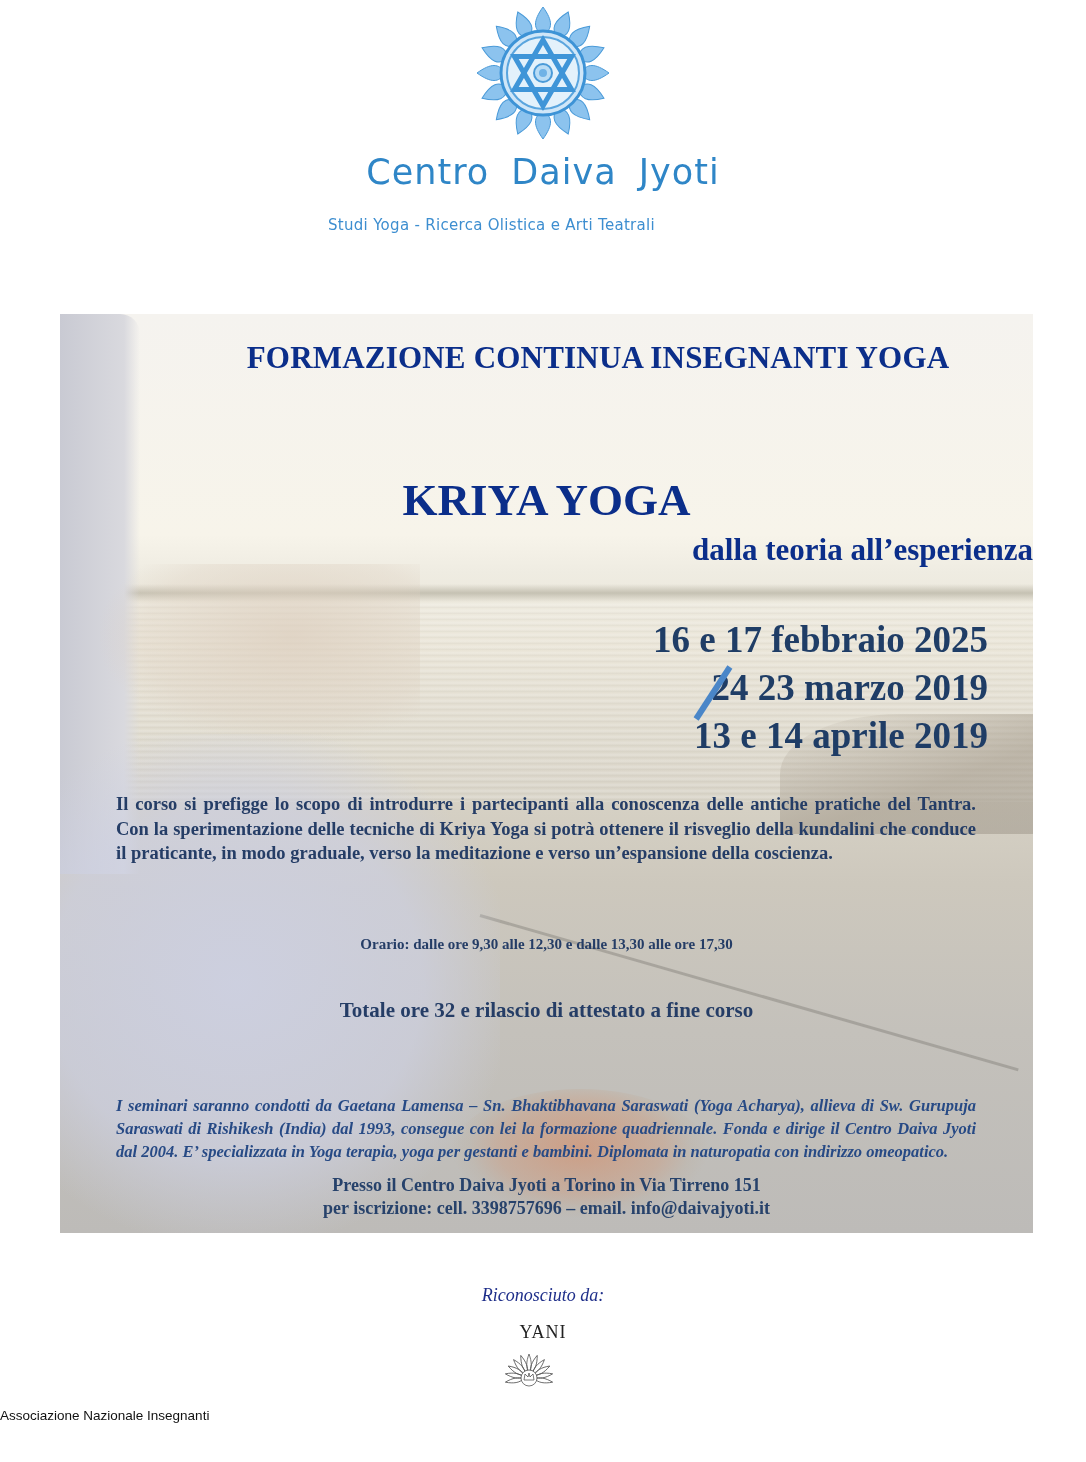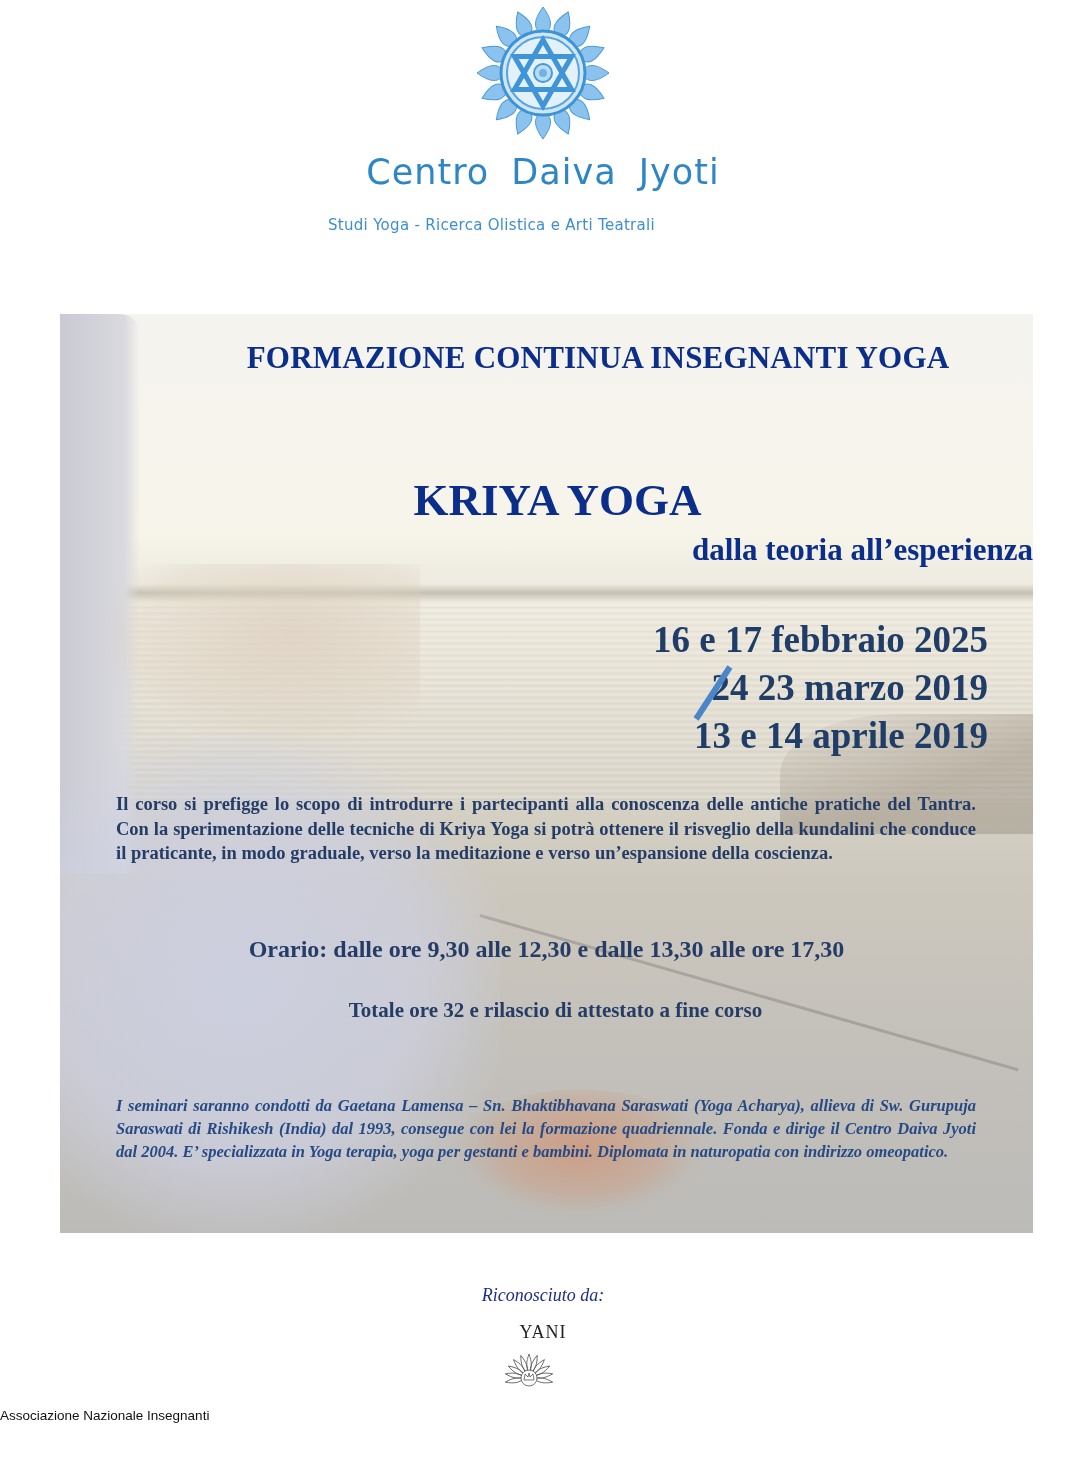--- a/index.html
+++ b/index.html
@@ -59,46 +59,46 @@
     position: absolute; left: 420px; top: 600px; width: 560px; height: 3px;
     background: rgba(110,105,100,0.35); transform: rotate(16deg); transform-origin: left center;
   }
 
   .txt { position: absolute; color: #1f3d6b; font-weight: bold; }
   .h-formazione {
     left: 0; width: 1076px; top: 26px; text-align: center;
     font-size: 31px; color: #0b2e8a; letter-spacing: 0.2px;
   }
   .h-kriya {
-    left: 11px; width: 973px; top: 160px; text-align: center;
+    left: 0; width: 973px; top: 160px; text-align: center;
     font-size: 45px; color: #0b2e8a;
   }
   .h-sub {
     left: 0; width: 973px; top: 218px; text-align: right;
     font-size: 31px; color: #0b2e8a;
   }
   .dates {
     right: 45px; top: 302px; text-align: right;
     font-size: 37px; color: #1f3d66; line-height: 48px;
   }
   .strike {
     position: absolute; left: 650px; top: 348px; width: 6px; height: 62px;
     background: #4a86c8; transform: rotate(33deg); transform-origin: center;
   }
   .intro {
     left: 56px; width: 860px; top: 478px;
     font-size: 18.5px; line-height: 24.5px; text-align: justify; color: #253d66;
   }
   .orario {
     left: 0; width: 973px; top: 622px; text-align: center;
-    font-size: 24px; color: #253d66;
+    font-size: 15px; color: #253d66;
   }
   .totale {
     left: 0; width: 973px; top: 684px; text-align: center;
-    font-size: 21px; color: #253d66; margin-left: 9px;
+    font-size: 21px; color: #253d66;
   }
   .bio {
     left: 56px; width: 860px; top: 740px;
     font-size: 16.5px; line-height: 23px; font-style: italic; text-align: justify; color: #274a85; margin-top: 40px;
   }
   .contact {
     left: 0; width: 973px; top: 860px; text-align: center;
     font-size: 18px; line-height: 23px; color: #27426b;
   }
 
@@ -168,20 +168,24 @@
     <div>16 e 17 febbraio 2025</div>
     <div>24  23 marzo 2019</div>
     <div>13 e 14 aprile 2019</div>
   </div>
   <div class="strike"></div>
 
   <div class="txt intro">Il corso si prefigge lo scopo di introdurre i partecipanti alla conoscenza delle antiche pratiche del Tantra. Con la sperimentazione delle tecniche di Kriya Yoga si potrà ottenere il risveglio della kundalini che conduce il praticante, in modo graduale, verso la meditazione e verso un’espansione della coscienza.</div>
   <div class="txt orario">Orario: dalle ore 9,30 alle 12,30 e dalle 13,30 alle ore 17,30</div>
   <div class="txt totale">Totale ore 32 e rilascio di attestato a fine corso</div>
   <div class="txt bio">I seminari saranno condotti da Gaetana  Lamensa – Sn. Bhaktibhavana Saraswati (Yoga Acharya), allieva di Sw. Gurupuja Saraswati di Rishikesh (India) dal 1993, consegue con lei la formazione quadriennale. Fonda e dirige il Centro Daiva Jyoti dal 2004. E’ specializzata in Yoga terapia, yoga per gestanti e bambini. Diplomata in naturopatia con indirizzo omeopatico.</div>
+  <div class="txt contact">
+    <div>Presso il Centro Daiva Jyoti a Torino in Via Tirreno 151</div>
+    <div>per iscrizione: cell. 3398757696 – email. info@daivajyoti.it</div>
+  </div>
 </div>
 
 <div class="recog">Riconosciuto da:</div>
 <div class="yani">YANI</div>
 <svg class="yani-logo" viewBox="0 0 48 48">
   <g transform="translate(24,28)" fill="none" stroke="#555" stroke-width="0.8">
     <path d="M0,-24 C3,-16 3,-10 0,-6 C-3,-10 -3,-16 0,-24Z"></path>
     <path d="M0,-24 C3,-16 3,-10 0,-6 C-3,-10 -3,-16 0,-24Z" transform="rotate(-20)"></path>
     <path d="M0,-24 C3,-16 3,-10 0,-6 C-3,-10 -3,-16 0,-24Z" transform="rotate(20)"></path>
     <path d="M0,-24 C3,-16 3,-10 0,-6 C-3,-10 -3,-16 0,-24Z" transform="rotate(-40)"></path>

